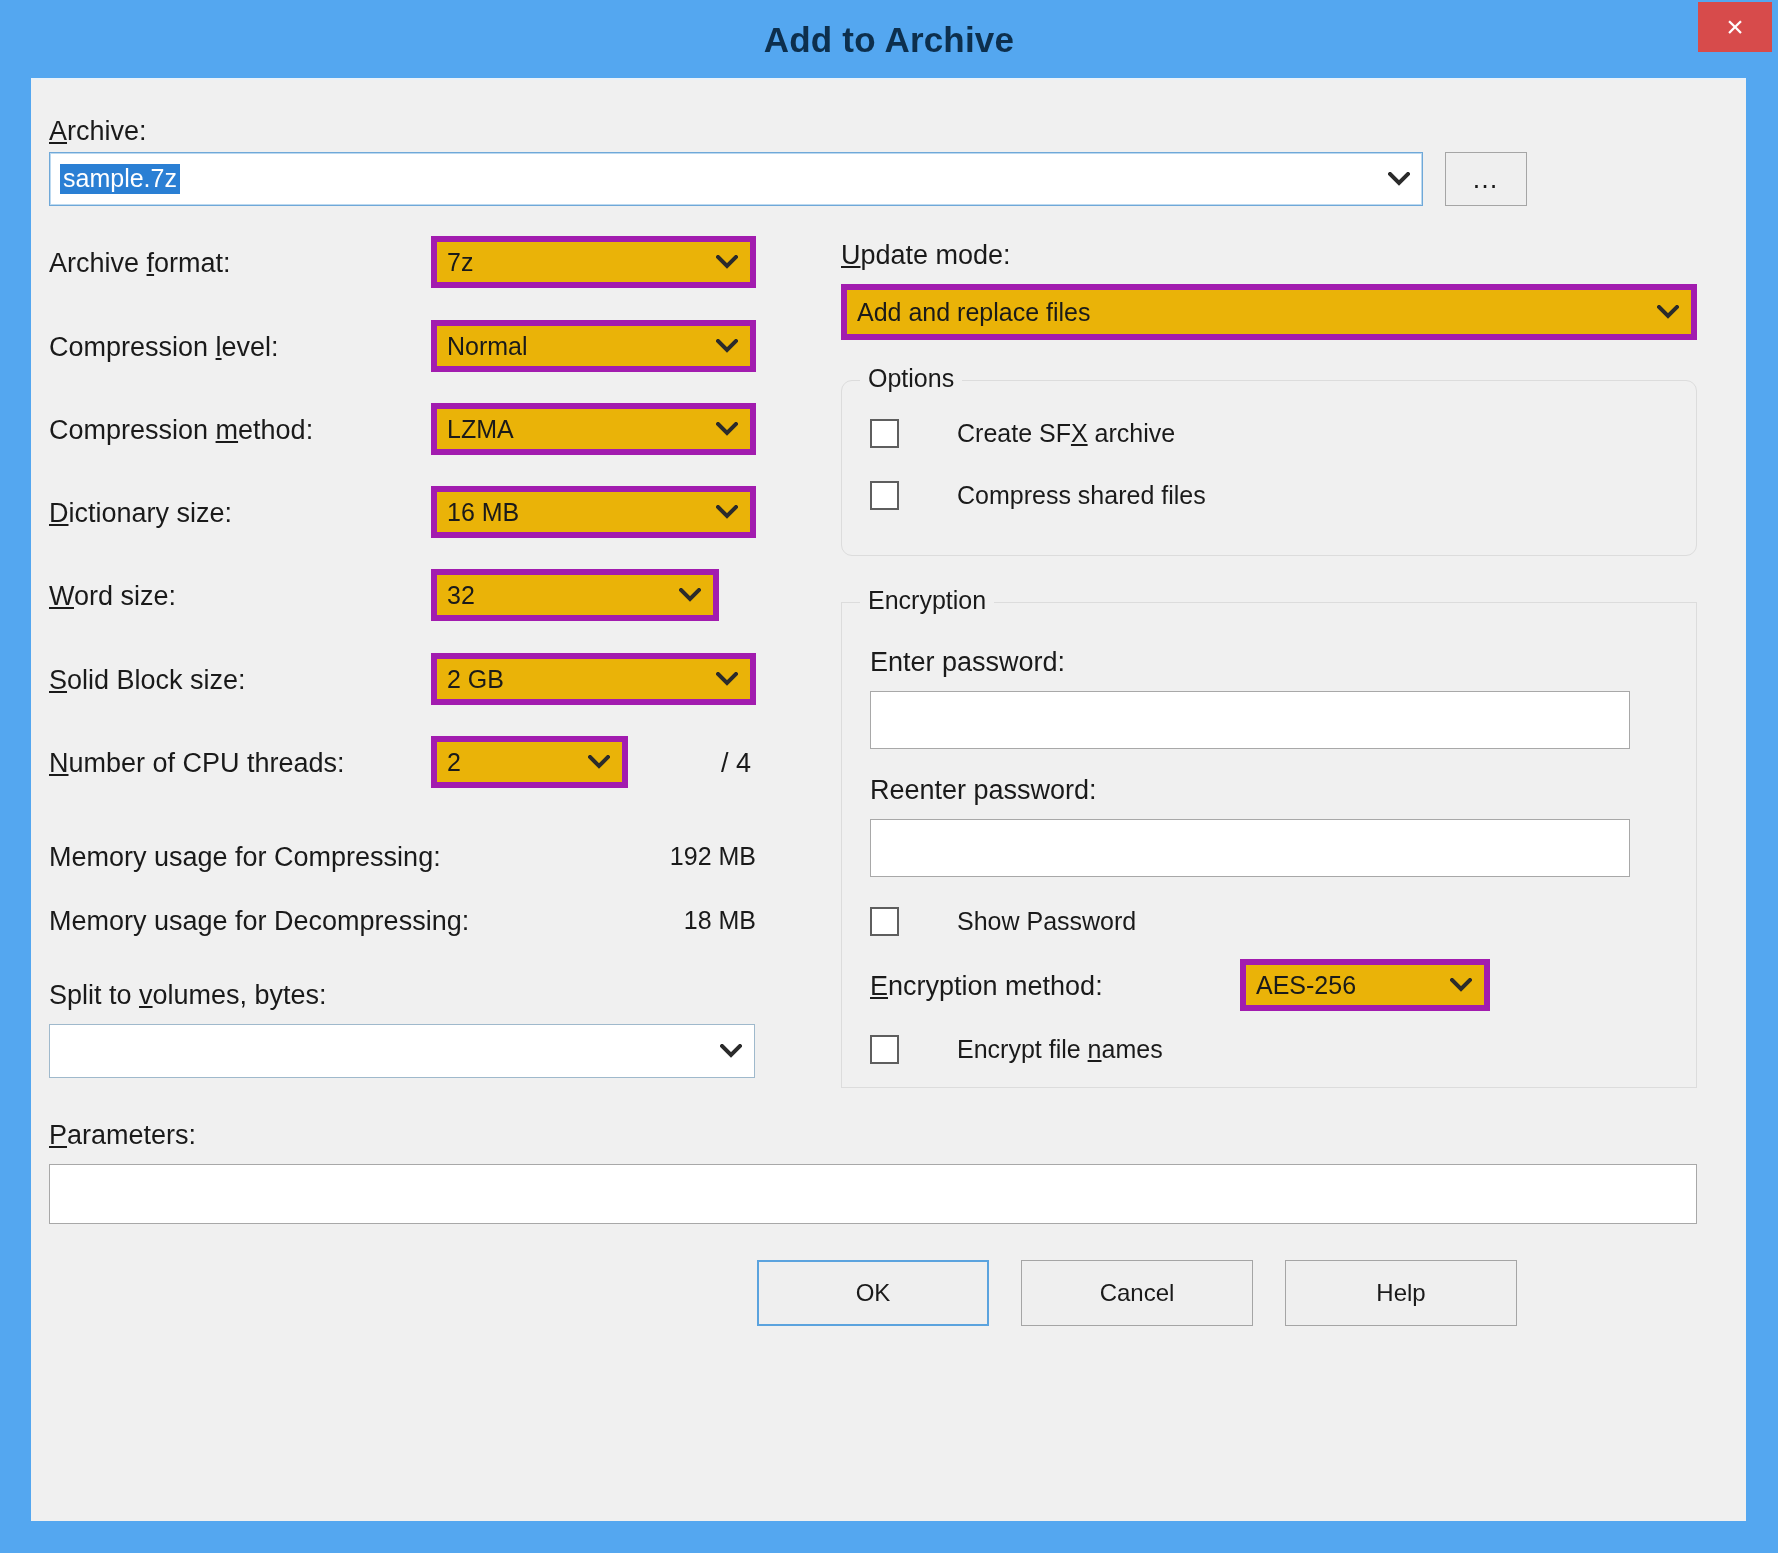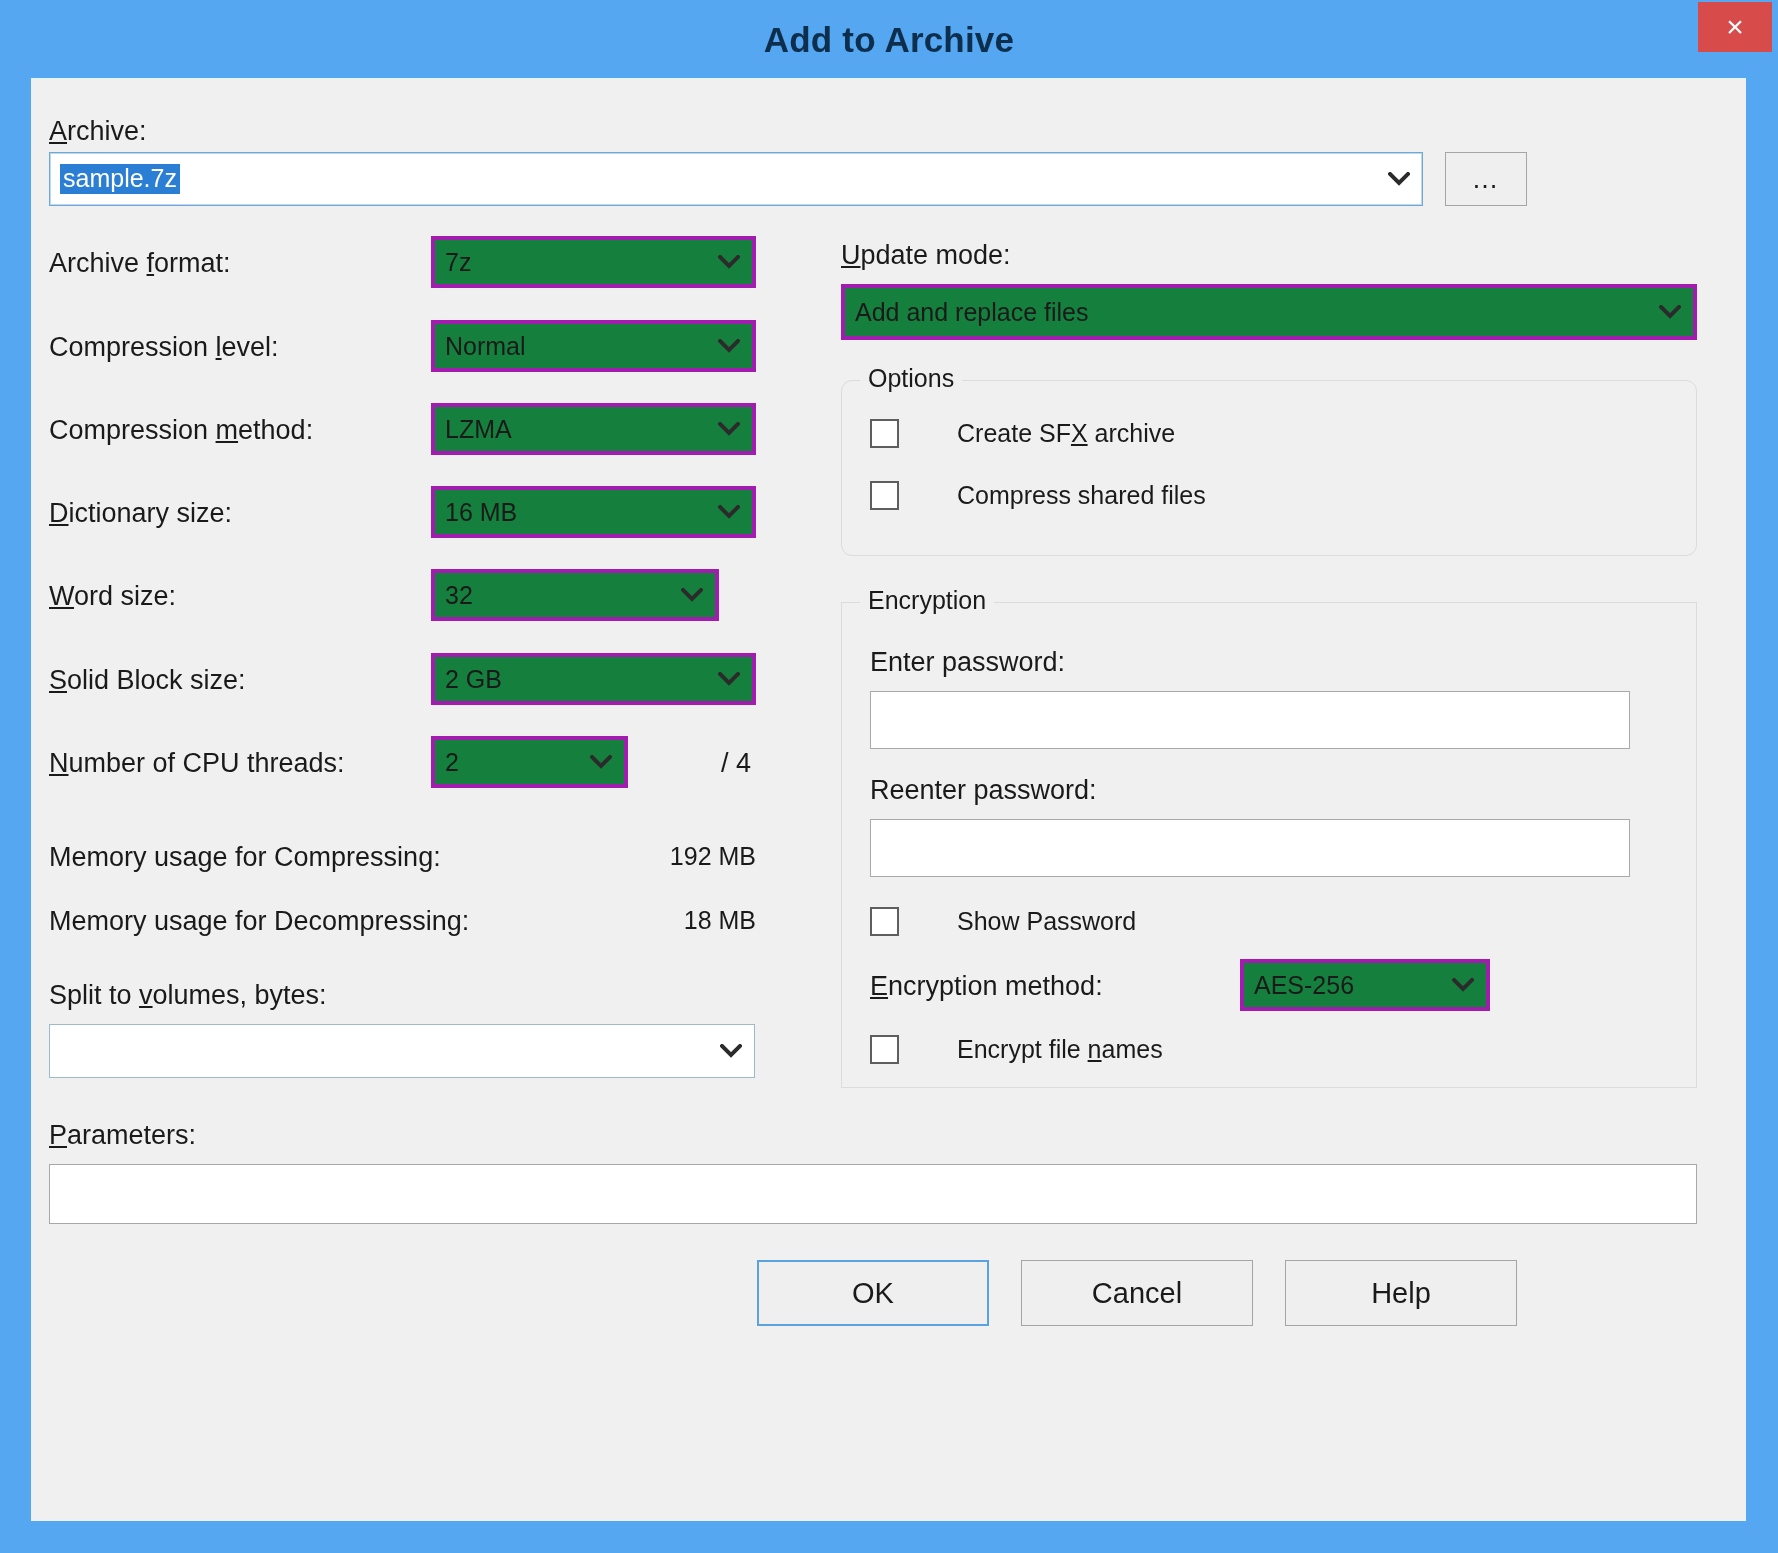--- a/index.html
+++ b/index.html
@@ -75,22 +75,22 @@
     position: absolute;
     font-size: 27px;
     color: #1a1a1a;
     white-space: nowrap;
   }
   .lbl u { text-decoration: underline; }
 
   
   .combo {
     position: absolute;
-    background: #15803d;
-    border: 4px solid #a21caf;
+    background: #eab308;
+    border: 6px solid #a21caf;
     box-sizing: border-box;
     cursor: pointer;
   }
   .combo .val {
     position: absolute;
     left: 10px;
     top: 0; bottom: 0;
     display: flex;
     align-items: center;
     font-size: 25px;
@@ -135,21 +135,21 @@
     font-size: 25px;
     line-height: 1;
   }
 
   
   .btn {
     position: absolute;
     background: #efefef;
     border: 1px solid #a5a5a5;
     box-sizing: border-box;
-    font-size: 29px;
+    font-size: 24px;
     color: #1a1a1a;
     font-family: "Liberation Sans", sans-serif;
     cursor: pointer;
     text-align: center;
     padding: 0;
   }
   .btn.default {
     border: 2px solid #5ba3de;
   }
   .btn.ellipsis {

